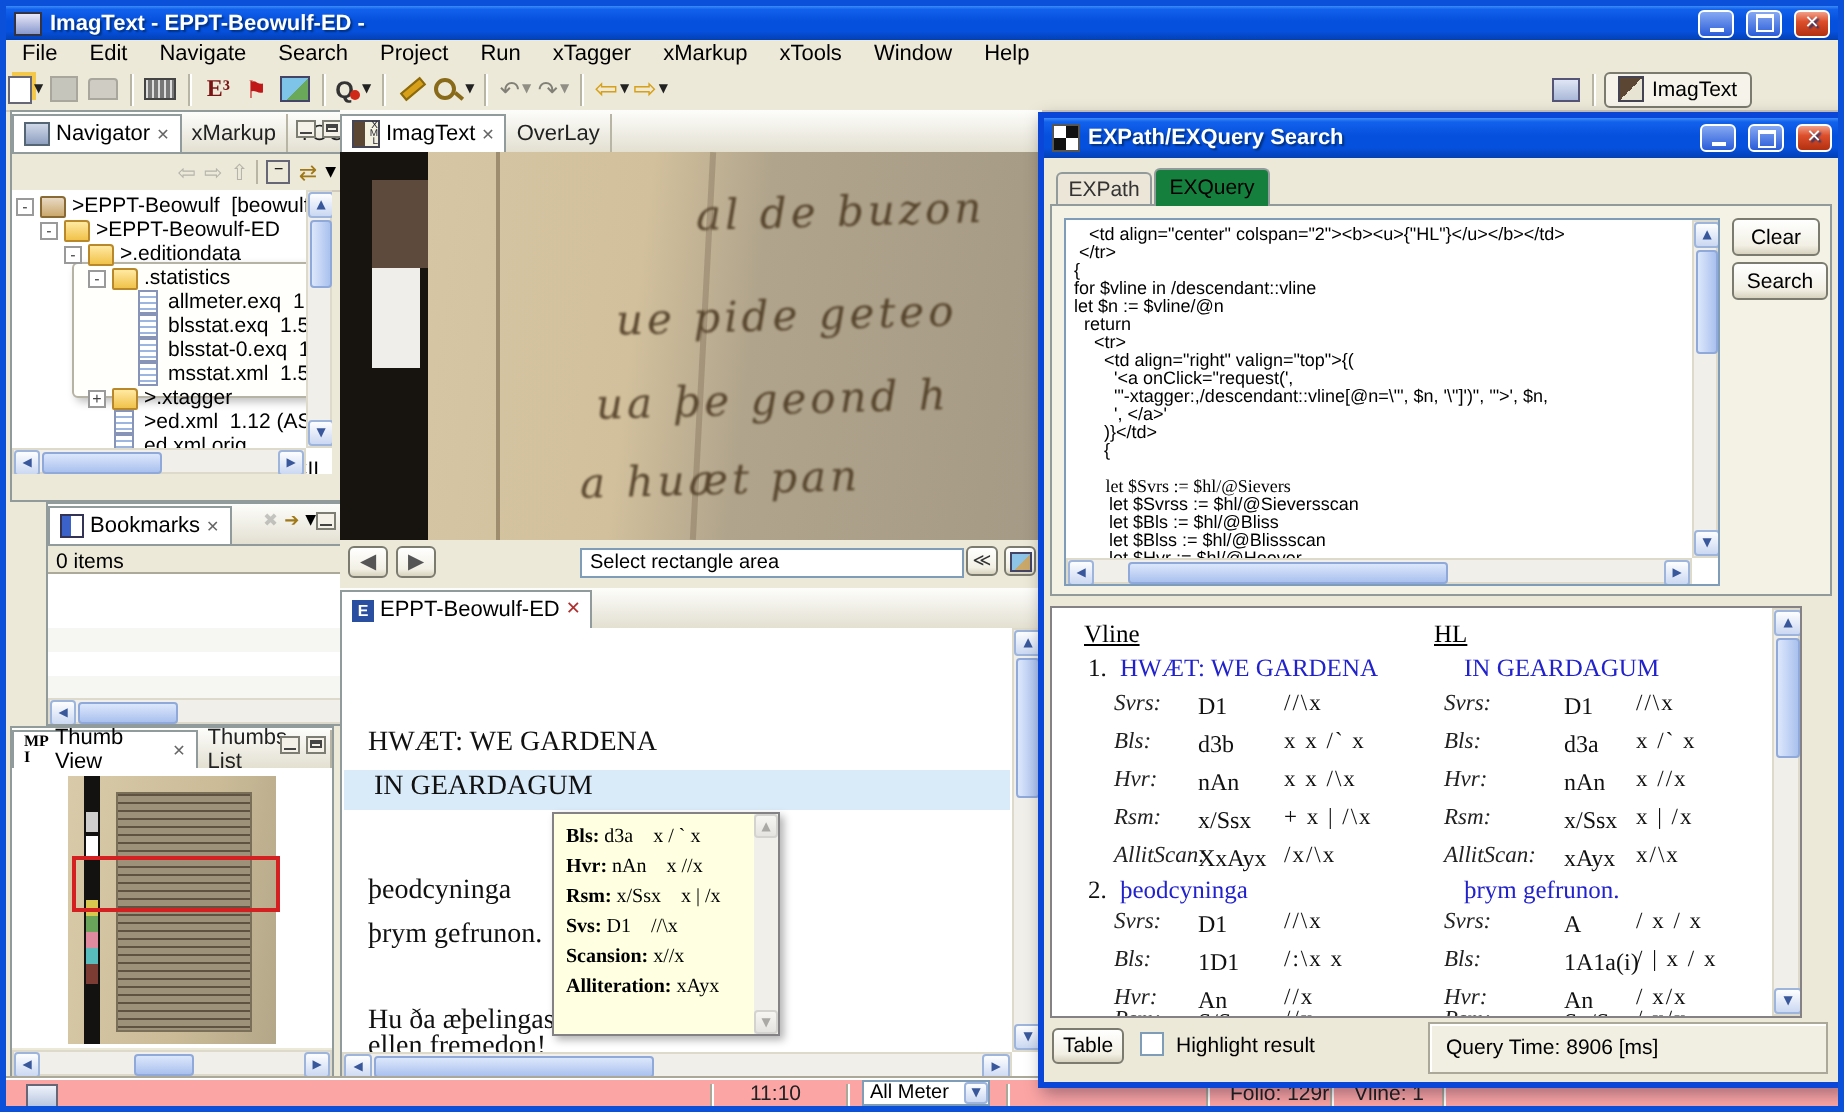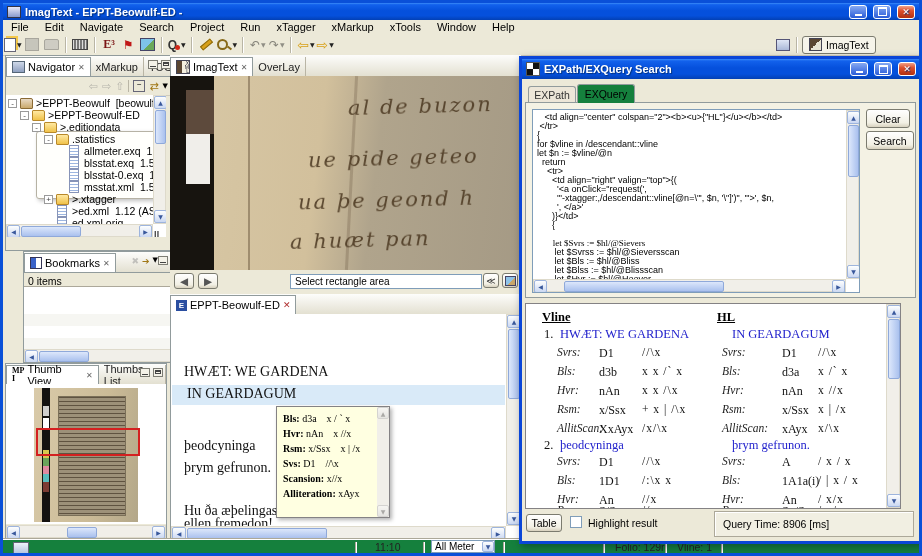--- a/index.html
+++ b/index.html
@@ -79,21 +79,21 @@
   
   #dialog{position:absolute;left:516px;top:53px;width:404px;height:488px;border:3px solid #0a46d8;
           background:#ece9d8;box-sizing:border-box;z-index:30;box-shadow:2px 3px 8px rgba(0,0,30,.35);}
   .xp-tab{position:absolute;border:1px solid #919b9c;border-bottom:none;border-radius:3px 3px 0 0;
           font-size:10.5px;display:flex;align-items:center;justify-content:center;box-sizing:border-box;}
   .xp-tab.on{background:#15803d;z-index:2;}
   .xp-tab.off{background:#ece6d8;color:#333;}
   .codeline{position:absolute;left:4px;right:16px;font-size:9px;line-height:9px;font-family:"Liberation Sans",sans-serif;white-space:pre;overflow:hidden;}
 
   
-  .rhead{position:absolute;font-family:"Liberation Serif",serif;font-weight:bold;font-size:12.5px;text-decoration:underline;}
+  .rhead{position:absolute;font-family:"Liberation Serif",serif;font-weight:normal;font-size:12.5px;text-decoration:underline;}
   .rlink{position:absolute;font-family:"Liberation Serif",serif;font-size:12.5px;color:#2222cc;white-space:nowrap;}
   .rnum{position:absolute;font-family:"Liberation Serif",serif;font-size:12.5px;color:#111;}
   .rrow{position:absolute;left:0;width:100%;height:16px;}
   .rl{position:absolute;font-family:"Liberation Serif",serif;font-style:italic;font-size:11.5px;color:#222;}
   .rv{position:absolute;font-family:"Liberation Serif",serif;font-size:12px;color:#111;}
   .rs{position:absolute;font-family:"Liberation Serif",serif;font-size:11.5px;color:#111;letter-spacing:1px;}
   .c1{left:31px;}.c2{left:73px;}.c3{left:116px;}
   .d1{left:196px;}.d2{left:256px;}.d3{left:292px;}
 
   
@@ -430,21 +430,21 @@
     <div class="tiprow" style="top:36px;"><b>Rsm:</b><span> x/Ssx    x | /x</span></div>
     <div class="tiprow" style="top:51px;"><b>Svs:</b><span> D1    //\x</span></div>
     <div class="tiprow" style="top:66px;"><b>Scansion:</b><span> x//x</span></div>
     <div class="tiprow" style="top:81px;"><b>Alliteration:</b><span> xAyx</span></div>
     <div class="sb" style="right:0;top:0;width:12px;height:110px;border:none;">
       <span class="sbtn dis" style="left:0;top:0;width:12px;height:12px;">▲</span>
       <span class="sbtn dis" style="left:0;bottom:0;width:12px;height:12px;">▼</span>
     </div>
   </div>
 
-  <div class="abs" style="left:0;top:536px;width:916px;height:14px;background:#15803d;border-top:1px solid #fff;box-shadow:0 -1px 0 #aca899;">
+  <div class="abs" style="left:0;top:536px;width:916px;height:14px;background:#fca5a5;border-top:1px solid #fff;box-shadow:0 -1px 0 #aca899;">
     <span class="abs" style="left:10px;top:2px;width:14px;height:10px;border:1px solid #667;background:linear-gradient(#eef2fa,#b8c6e0);"></span>
     <span class="groove" style="left:352px;"></span>
     <span class="sfield" style="left:372px;">11:10</span>
     <span class="groove" style="left:420px;"></span>
     <span class="sunken" style="position:absolute;left:428px;top:0;width:64px;height:13px;font-size:10px;padding:0 3px;">
       <span>All Meter</span>
       <span class="sbtn glyph" style="right:0;top:0;width:12px;height:11px;">▼</span>
     </span>
     <span class="groove" style="left:500px;"></span>
     <span class="groove" style="left:600px;"></span>

